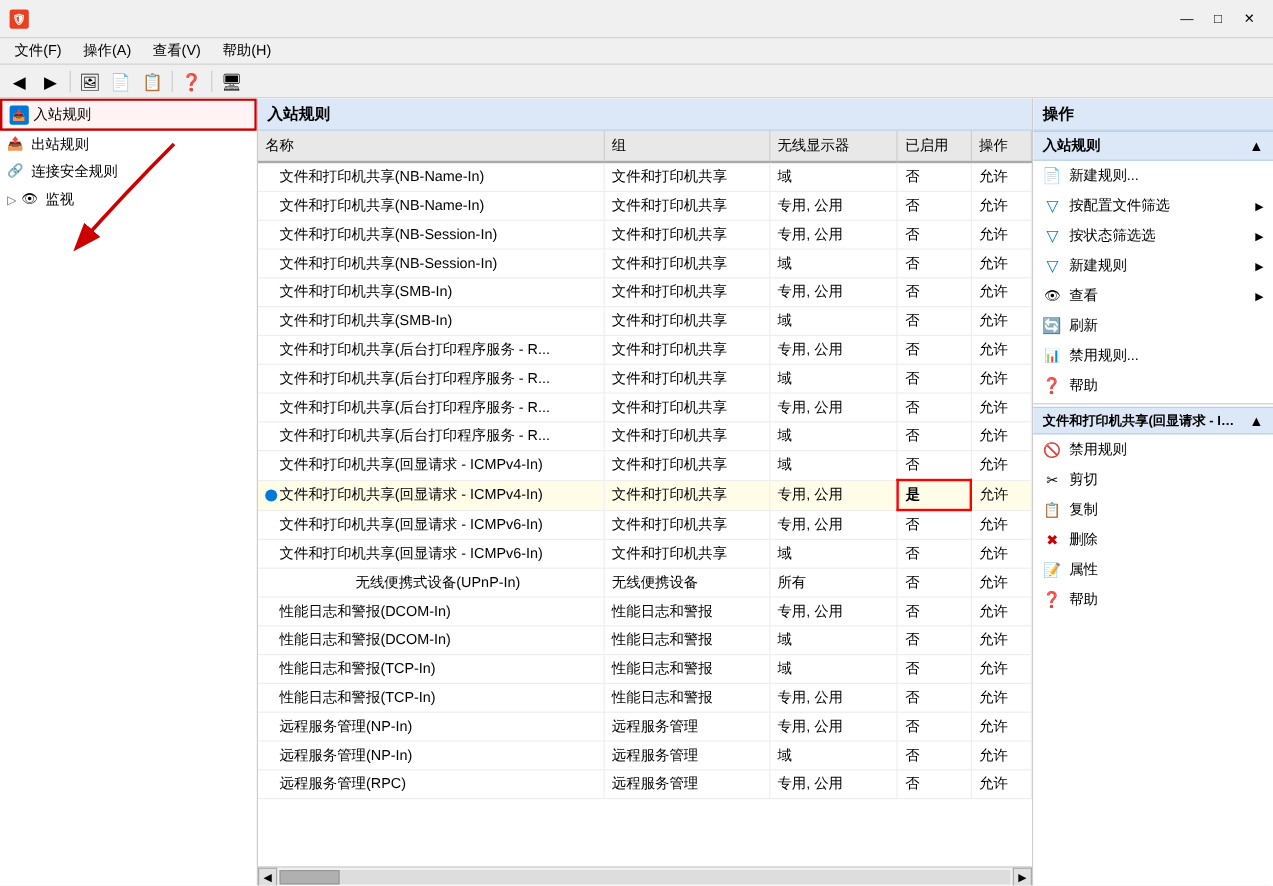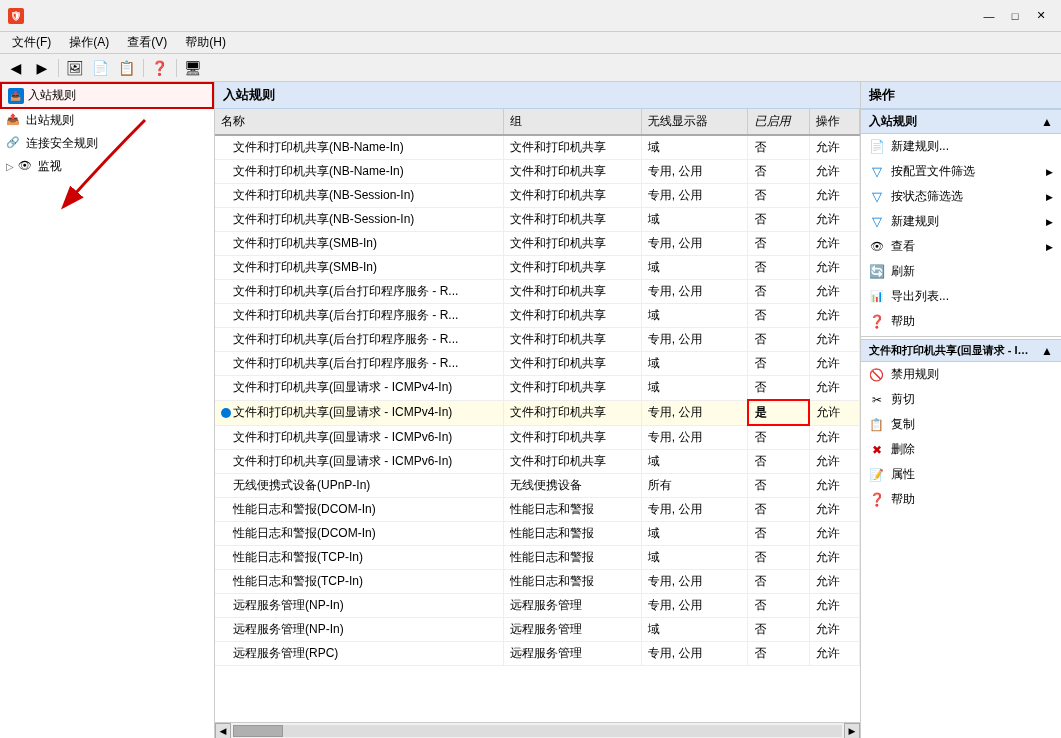--- a/index.html
+++ b/index.html
@@ -343,21 +343,21 @@
     <div class="middle-panel">
       <div class="panel-header">入站规则</div>
 
       <div class="table-scroll">
         <table class="rules-table">
           <thead>
             <tr>
               <th style="min-width:230px;">名称</th>
               <th style="min-width:110px;">组</th>
               <th style="min-width:85px;">无线显示器</th>
-              <th style="min-width:45px;font-style:italic;">已启用</th>
+              <th style="min-width:45px;">已启用</th>
               <th style="min-width:40px;">操作</th>
             </tr>
           </thead>
           <tbody id="rules-tbody">
           <tr>
                 <td style="max-width: 230px; overflow: hidden; text-overflow: ellipsis;"><span style="display: inline-block; width: 12px;"></span>文件和打印机共享(NB-Name-In)</td>
                 <td>文件和打印机共享</td>
                 <td>域</td>
                 <td>否</td>
                 <td>允许</td>
@@ -447,21 +447,21 @@
                 <td>允许</td>
               </tr>
               <tr>
                 <td style="max-width: 230px; overflow: hidden; text-overflow: ellipsis;"><span style="display: inline-block; width: 12px;"></span>文件和打印机共享(回显请求 - ICMPv6-In)</td>
                 <td>文件和打印机共享</td>
                 <td>域</td>
                 <td>否</td>
                 <td>允许</td>
               </tr>
               <tr>
-                <td style="max-width: 230px; overflow: hidden; text-overflow: ellipsis;"><span style="display: inline-block; width: 12px;"></span>无线便携式设备(UPnP-In)</td>
+                <td style="max-width: 230px; overflow: hidden; text-overflow: ellipsis; text-align: center;"><span style="display: inline-block; width: 12px;"></span>无线便携式设备(UPnP-In)</td>
                 <td>无线便携设备</td>
                 <td>所有</td>
                 <td>否</td>
                 <td>允许</td>
               </tr>
               <tr>
                 <td style="max-width: 230px; overflow: hidden; text-overflow: ellipsis;"><span style="display: inline-block; width: 12px;"></span>性能日志和警报(DCOM-In)</td>
                 <td>性能日志和警报</td>
                 <td>专用, 公用</td>
                 <td>否</td>
@@ -553,21 +553,21 @@
         <span class="action-icon" style="font-size:11px;">👁</span>
         <span>查看</span>
         <span style="margin-left:auto;font-size:9px;">▶</span>
       </div>
       <div class="action-item">
         <span class="action-icon" style="font-size:13px;">🔄</span>
         <span>刷新</span>
       </div>
       <div class="action-item">
         <span class="action-icon" style="font-size:11px;">📊</span>
-        <span>导出列表...</span>
+        <span>禁用规则...</span>
       </div>
       <div class="action-item">
         <span class="action-icon" style="color:#0078d7;font-size:13px;">❓</span>
         <span>帮助</span>
       </div>
 
       <div class="sep-line"></div>
 
       <div class="action-section-header">
         <span style="font-size:11px; overflow:hidden; white-space:nowrap; text-overflow:ellipsis; max-width:160px;">文件和打印机共享(回显请求 - IC...</span>

